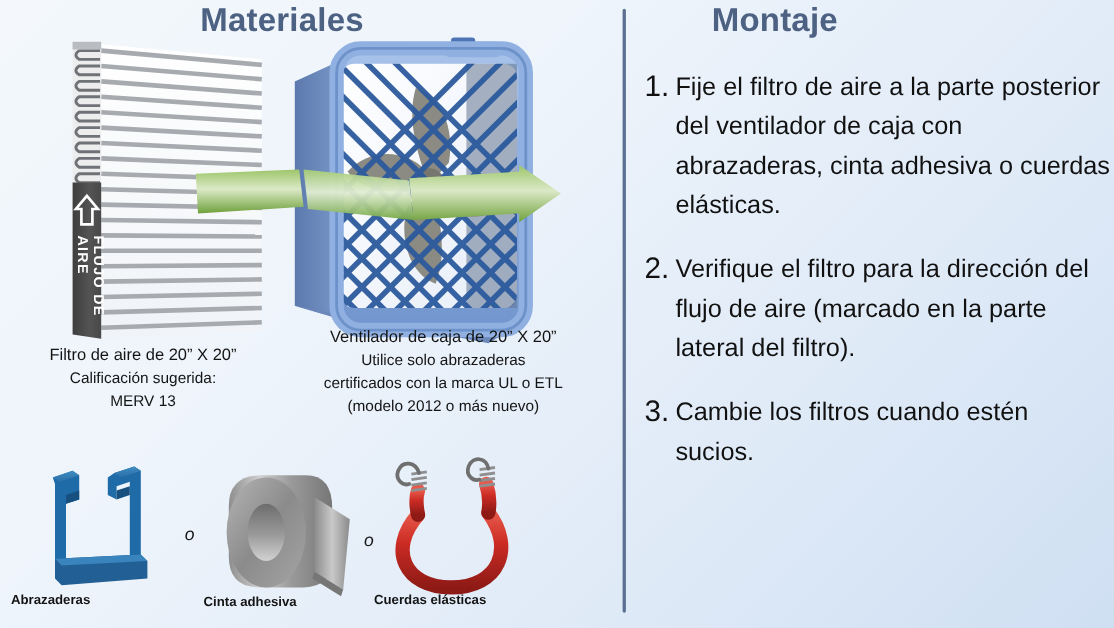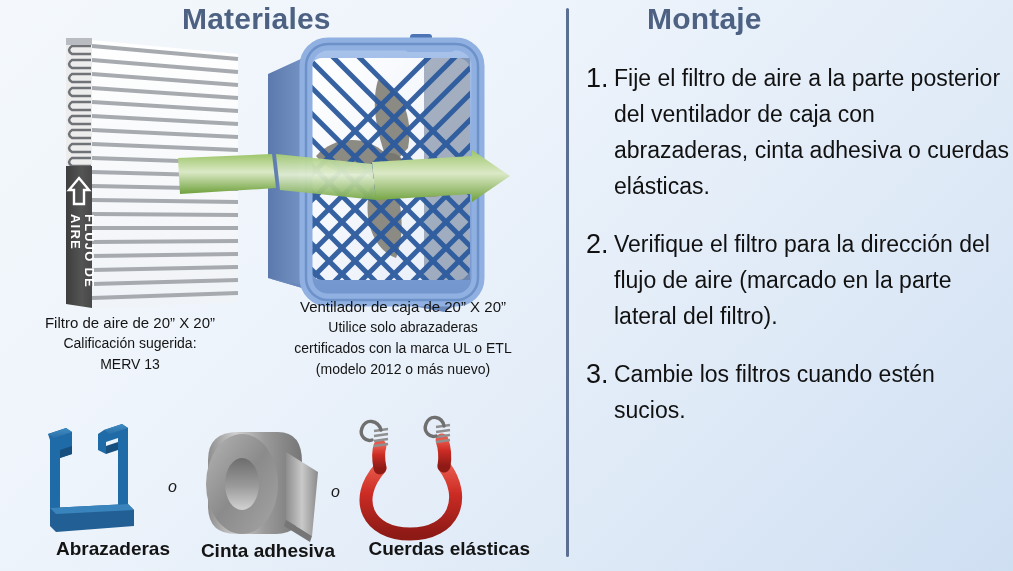--- a/index.html
+++ b/index.html
@@ -86,24 +86,24 @@
   .cap-line {
     font-size: 14px;
     line-height: 21px;
     white-space: nowrap;
   }
   #cap-filter { left: 4px; top: 312px; width: 252px; }
   #cap-fan    { left: 248px; top: 296px; width: 310px; }
 
   .item-label {
     position: absolute;
-    font-size: 19px;
+    font-size: 12px;
     font-weight: bold;
     color: #141414;
-    text-align: right;
+    text-align: left;
     white-space: nowrap;
   }
   #label-clamps { left: 10px;  top: 538px; width: 160px; }
   #label-tape   { left: 185px; top: 540px; width: 150px; }
   #label-cords  { left: 340px; top: 538px; width: 190px; }
 
   .or-sep {
     position: absolute;
     font-style: italic;
     font-size: 16px;

